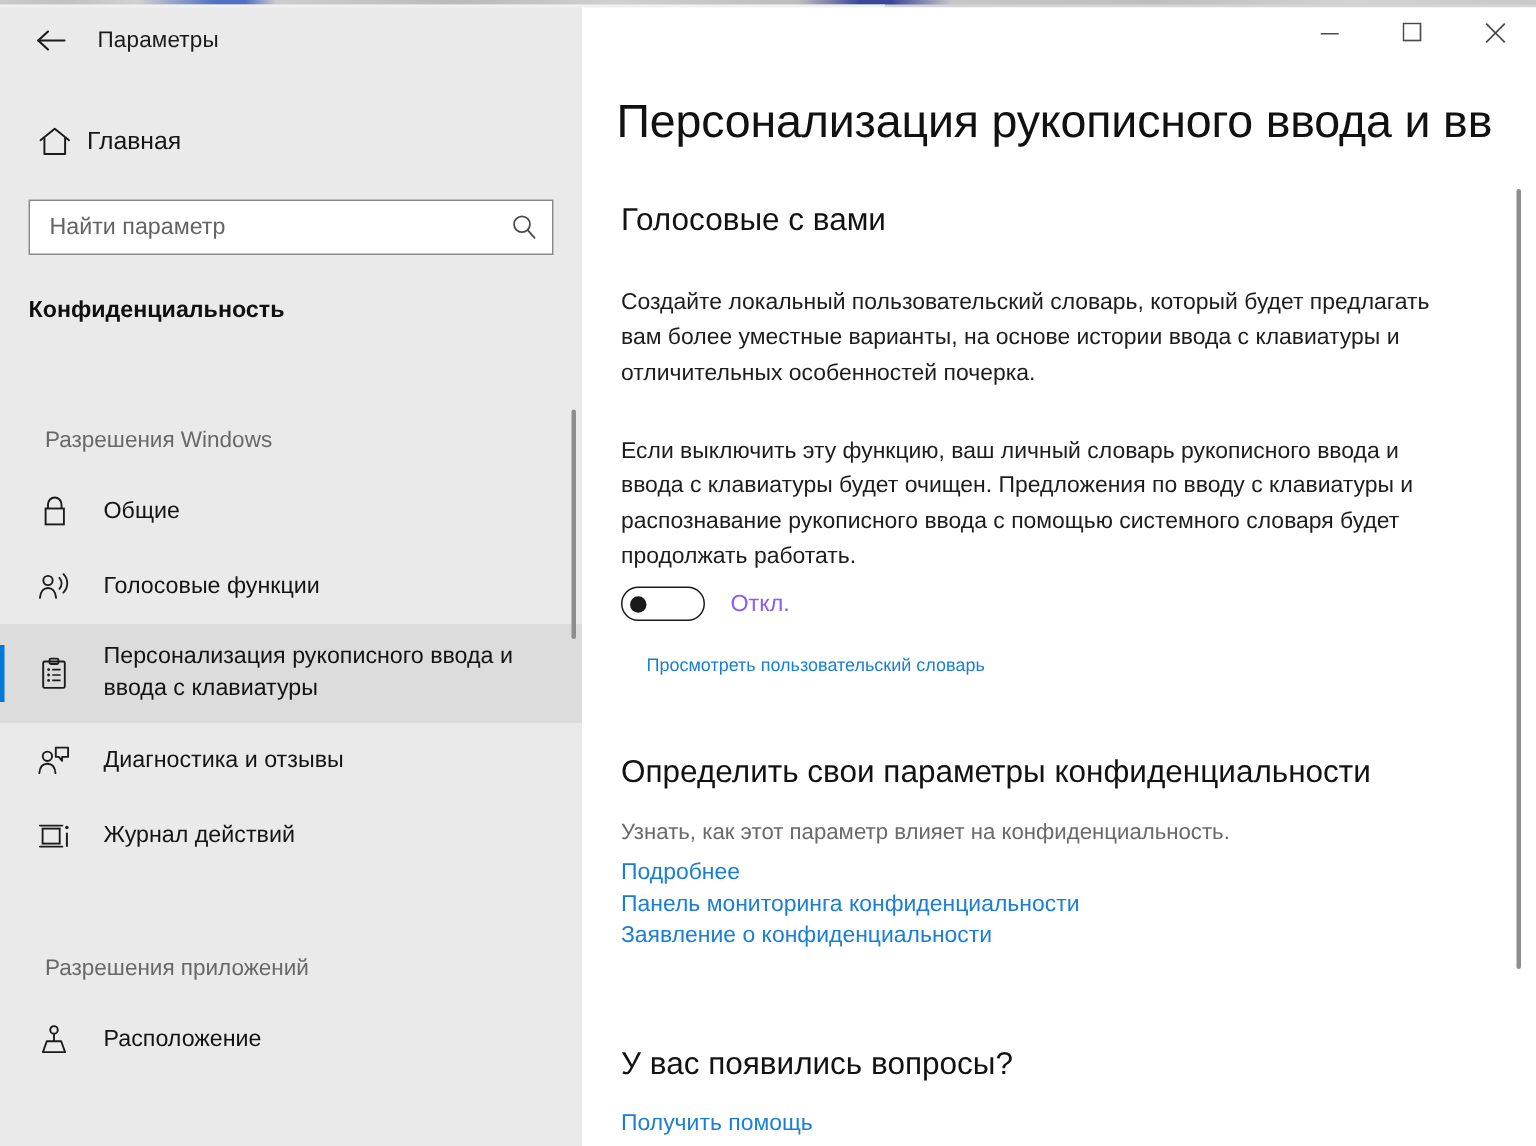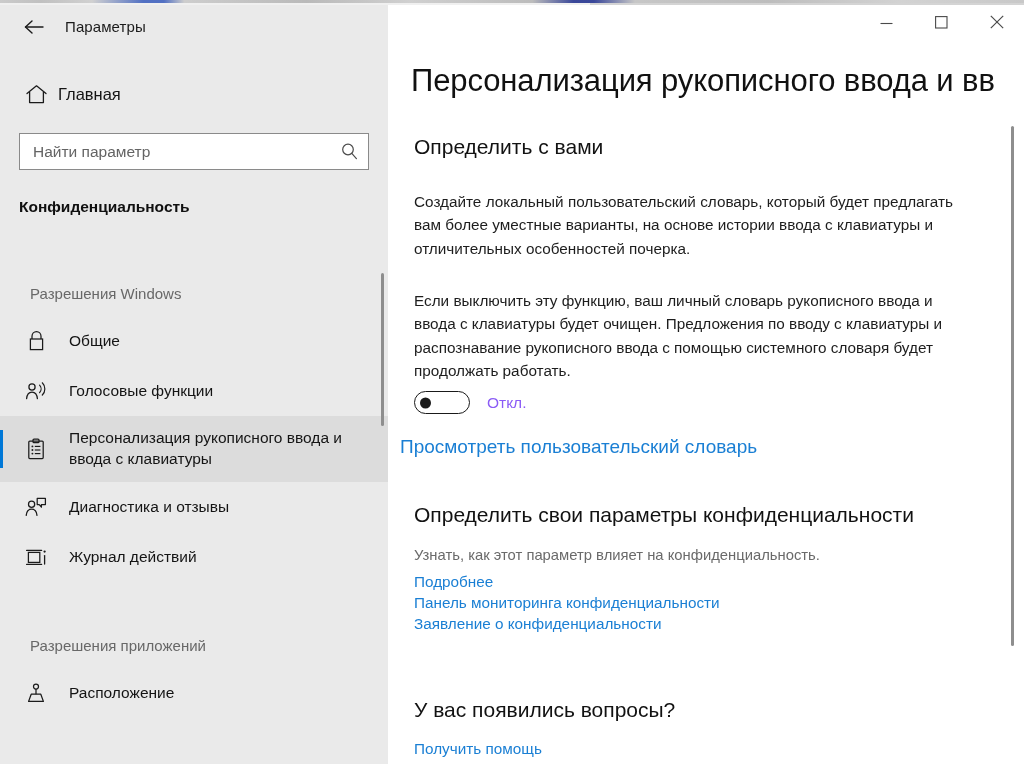--- a/index.html
+++ b/index.html
@@ -298,22 +298,22 @@
     color: #1a7fd4;
     font-size: 15.3px;
     text-decoration: none;
     cursor: default;
     display: inline-block;
   }
 
   .link-dict {
     position: absolute;
     top: 431px;
-    left: 12px;
-    font-size: 19px;
+    left: 43px;
+    font-size: 12px;
   }
 
   .sub-note {
     position: absolute;
     top: 542px;
     left: 26px;
     font-size: 14.8px;
     color: #6a6a6a;
   }
 
@@ -500,21 +500,21 @@
           <svg width="14" height="14" viewBox="0 0 14 14">
             <line x1="0.8" y1="0.8" x2="13.2" y2="13.2" stroke="#4a4a4a" stroke-width="1.15"></line>
             <line x1="13.2" y1="0.8" x2="0.8" y2="13.2" stroke="#4a4a4a" stroke-width="1.15"></line>
           </svg>
         </span>
       </div>
     </div>
 
     <div class="page-title">Персонализация рукописного ввода и вв</div>
 
-    <div class="sec-head know">Определить с вами</div>
+    <div class="sec-head know">Голосовые с вами</div>
 
     <div class="para p1">Создайте локальный пользовательский словарь, который будет предлагать вам более уместные варианты, на основе истории ввода с клавиатуры и отличительных особенностей почерка.</div>
 
     <div class="para p2">Если выключить эту функцию, ваш личный словарь рукописного ввода и ввода с клавиатуры будет очищен. Предложения по вводу с клавиатуры и распознавание рукописного ввода с помощью системного словаря будет продолжать работать.</div>
 
     <div class="toggle-row">
       <div class="toggle">
         <div class="knob"></div>
       </div>
       <div class="toggle-label">Откл.</div>

